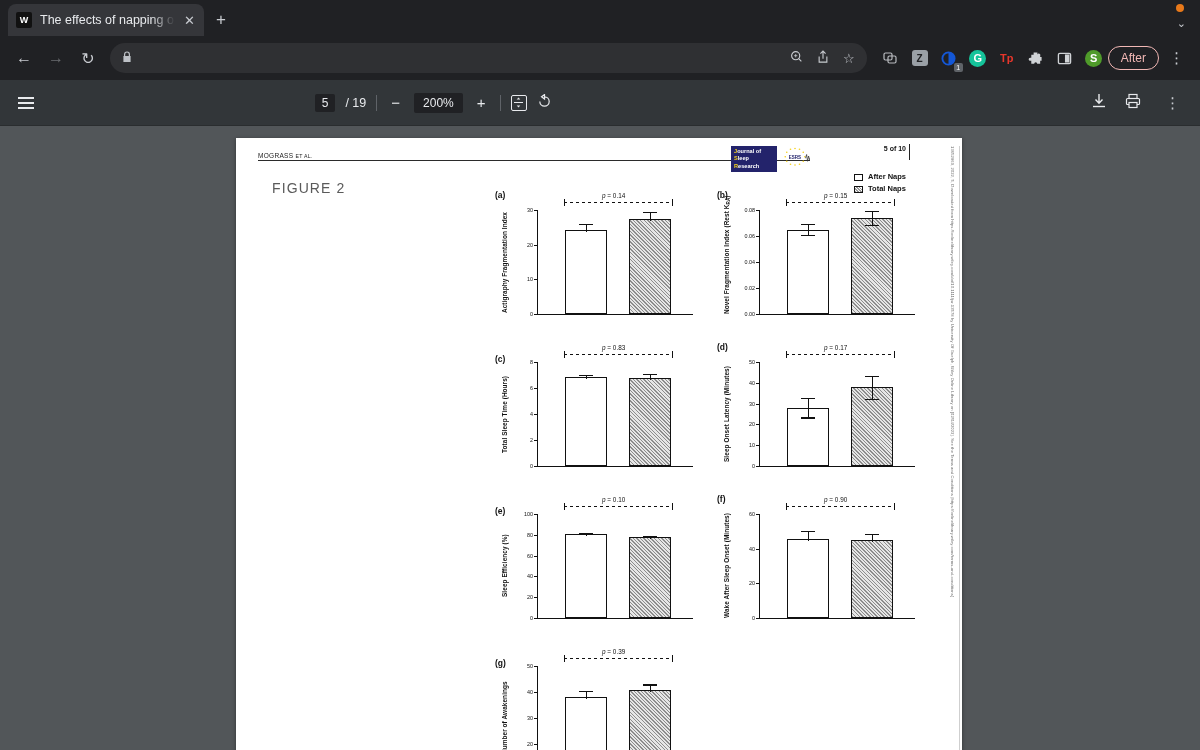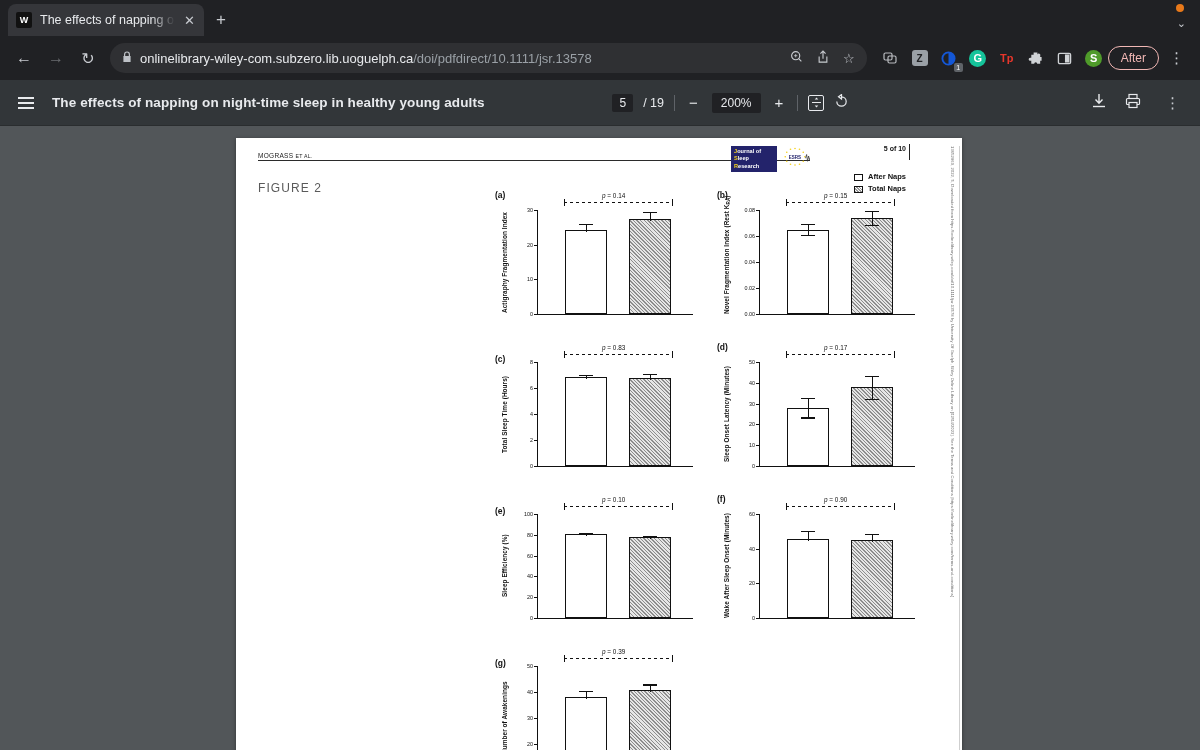--- a/index.html
+++ b/index.html
@@ -108,21 +108,21 @@
 
   .legend { position: absolute; right: 56px; top: 33px; font-size: 7.5px; font-weight: bold; color: #111; }
   .legend div { display: flex; align-items: center; gap: 5px; line-height: 12px; }
   .lg-sq { width: 9px; height: 7px; border: 1px solid #111; background: #fff; }
   .lg-sq.hatch { background-image: repeating-linear-gradient(45deg,#999 0 1px,#fff 1px 2px); }
 
   .caption {
     position: absolute; left: 22px; top: 44px; width: 183px;
     font-size: 8.3px; line-height: 13.1px; color: #231f20; text-align: left;
   }
-  .caption .fg { letter-spacing: 1.1px; color: #5a5a5a; font-size: 12px; }
+  .caption .fg { letter-spacing: 1.1px; color: #5a5a5a; font-size: 14px; margin-left: 14px; }
 
   .figs { position: absolute; left: 255px; top: 46px; width: 450px; }
   .frow { display: flex; }
   .panel { position: relative; }
   .plabel { position: absolute; font-weight: bold; font-size: 8.5px; color: #111; }
 
   .axis-title {
     position: absolute; writing-mode: vertical-rl; transform: rotate(180deg);
     font-size: 6.4px; font-weight: bold; color: #111; letter-spacing: .1px;
     white-space: nowrap; text-align: center;
@@ -165,21 +165,20 @@
 <div class="omnibar">
   <div class="navbtn">←</div>
   <div class="navbtn dim">→</div>
   <div class="navbtn">↻</div>
   <div class="urlbox">
     <span class="lock">
       <svg width="10" height="12" viewBox="0 0 10 12">
           <path d="M2 5V3.4A3 3 0 0 1 8 3.4V5h.6v6H1.4V5H2zm1.2 0h3.6V3.4a1.8 1.8 0 0 0-3.6 0V5z" fill="#bdc1c6"></path>
         </svg>
     </span>
-    <span class="url"><span>onlinelibrary-wiley-com.subzero.lib.uoguelph.ca</span><span class="path">/doi/pdfdirect/10.1111/jsr.13578</span></span>
     <span class="url-actions">
       <span>
         <svg width="13" height="13" viewBox="0 0 16 16">
             <circle cx="7" cy="7" r="5" stroke="#c8cbd0" fill="none" stroke-width="1.4"></circle>
             <path d="M10.7 10.7 L14 14" stroke="#c8cbd0" stroke-width="1.4"></path>
             <path d="M5 7h4M7 5v4" stroke="#c8cbd0" stroke-width="1"></path>
           </svg>
       </span>
       <span>
         <svg width="12" height="14" viewBox="0 0 14 16">
@@ -229,21 +228,20 @@
   <div class="update-btn">After</div>
   <div class="kebab">⋮</div>
 </div>
 
 <div class="pdfbar">
   <div class="hamburger">
       <i></i>
       <i></i>
       <i></i>
     </div>
-  <div class="pdf-title">The effects of napping on night-time sleep in healthy young adults</div>
   <div class="pdf-center">
     <span class="pagebox">5</span>
     <span>/ 19</span>
     <span class="vsep"></span>
     <span class="zbtn">−</span>
     <span class="zoomval">200%</span>
     <span class="zbtn">+</span>
     <span class="vsep"></span>
     <span class="icobox">
       <svg width="9" height="11" viewBox="0 0 9 11">

